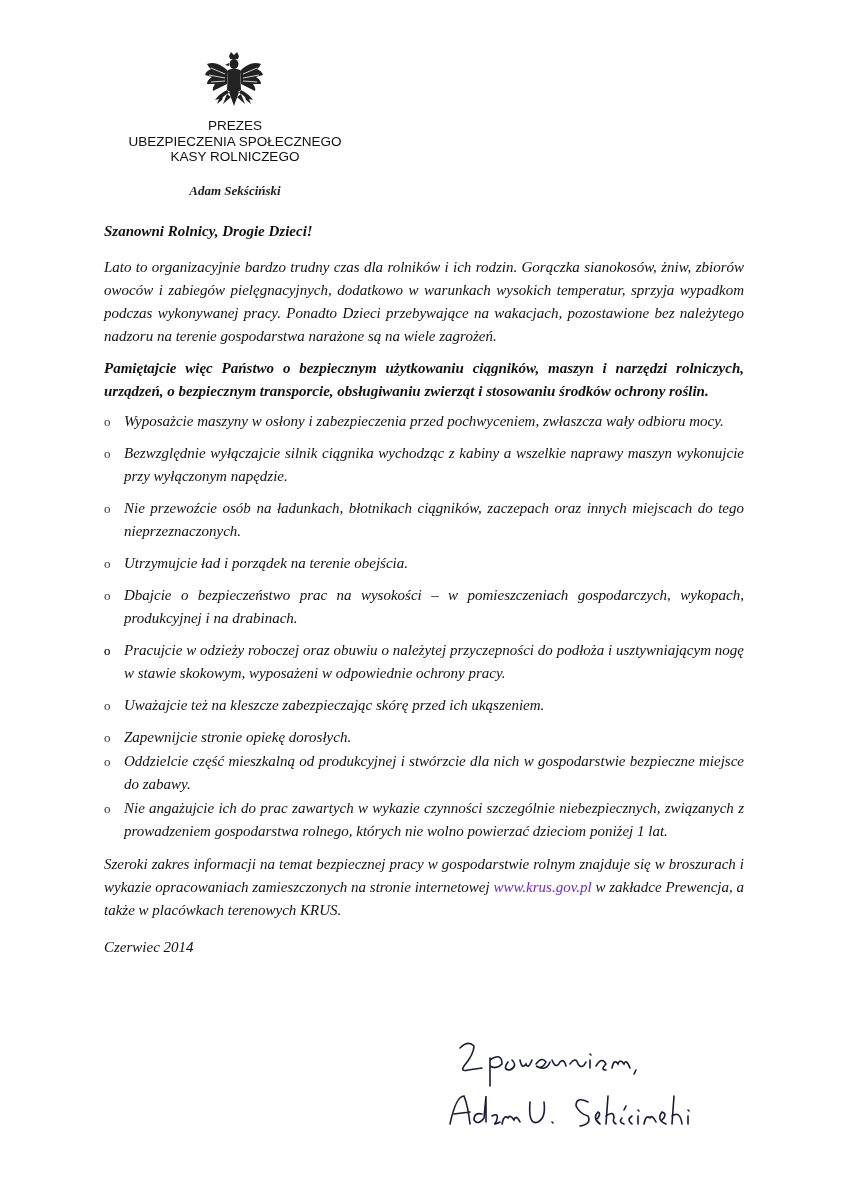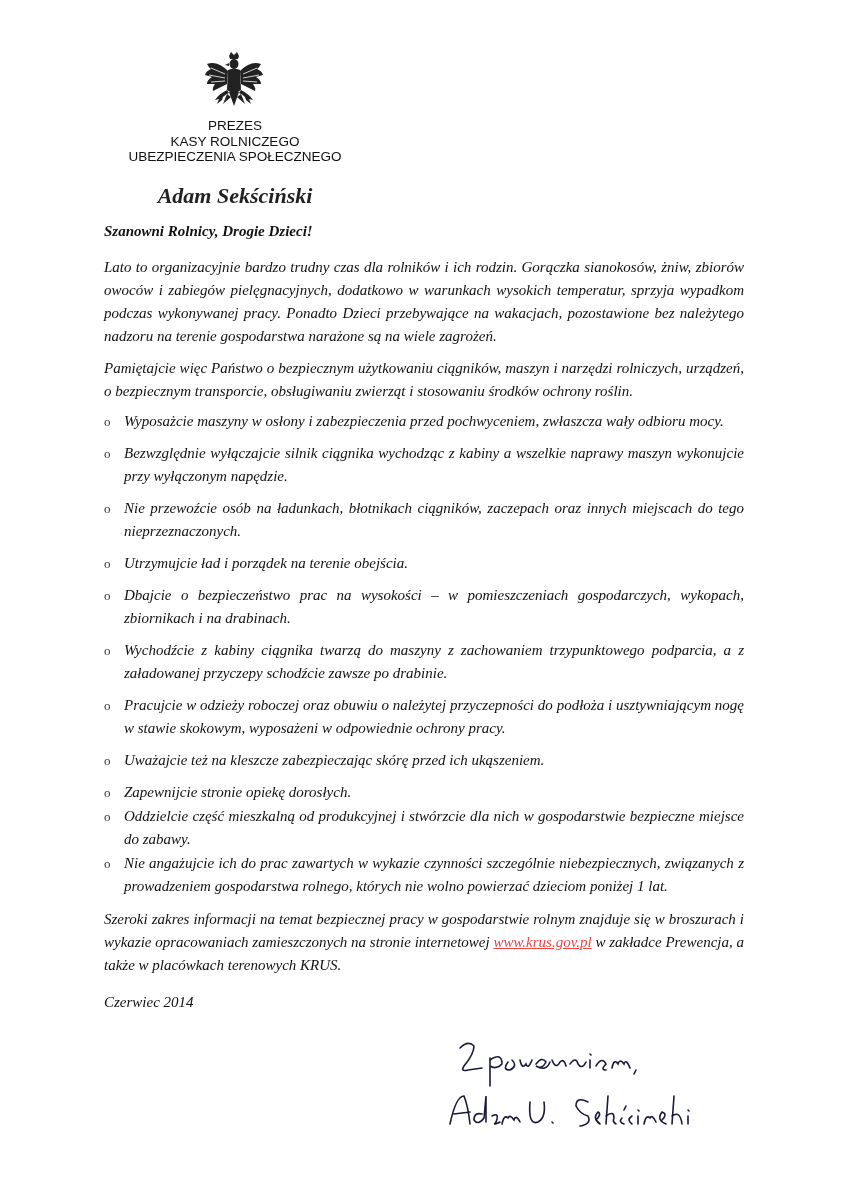--- a/index.html
+++ b/index.html
@@ -4,36 +4,36 @@
 <style>
   html, body { margin: 0; padding: 0; background: #ffffff; }
   body { width: 848px; height: 1200px; position: relative; overflow: hidden;
          font-family: "Liberation Serif", "DejaVu Serif", serif; color: #111; }
   .page { position: absolute; left: 0; top: 0; width: 848px; height: 981px; background: #fff; }
 
   .emblem { position: absolute; left: 203px; top: 50px; width: 62px; height: 68px; }
   .office { position: absolute; left: 100px; top: 118px; width: 270px; text-align: center;
             font-family: "Liberation Sans", "DejaVu Sans", sans-serif; font-size: 13.5px; line-height: 15.5px; color: #111; }
   .president-name { position: absolute; left: 100px; top: 183px; width: 270px; text-align: center;
-            font-weight: bold; font-style: italic; font-size: 22px; color: #222; }
+            font-weight: bold; font-style: italic; font-size: 13px; color: #222; }
 
   .content { position: absolute; left: 104px; top: 220px; width: 640px; font-style: italic; font-size: 15px; line-height: 23px; }
   .content p { margin: 0; text-align: justify; }
   .salutation { font-weight: bold; margin-bottom: 13px !important; }
   .para { margin-bottom: 9px !important; }
-  .bold-para { font-weight: normal; margin-bottom: 7px !important; }
+  .bold-para { font-weight: bold; margin-bottom: 7px !important; }
 
   ul.bullets { list-style: none; margin: 0; padding: 0; }
   ul.bullets li { position: relative; padding-left: 20px; text-align: justify; }
   ul.bullets.spaced li { margin-bottom: 9px; }
   ul.bullets.tight li { margin-bottom: 1px; }
   .bullet-mark { position: absolute; left: 0; top: 0; font-style: normal; font-size: 13px; color: #333; }
 
   .section-heading { font-weight: bold; margin: 2px 0 6px 0 !important; }
-  .link { text-decoration: underline; color: #ef4444; }
+  .link { color: #6d28d9; }
 
   .date { margin-top: 14px !important; }
 
   .signature { position: absolute; left: 430px; top: 1036px; width: 320px; height: 100px; }
 </style>
 </head>
 <body>
 
 <div class="page">
 
@@ -64,37 +64,37 @@
       <path d="M24 44 L20 54 L28 47 Z" fill="#222"></path>
       <path d="M38 44 L42 54 L34 47 Z" fill="#222"></path>
 
       <path d="M24 40 Q16 44 12 50 L16 49 L14 54 L19 50 L20 47 Q23 44 26 43 Z" fill="#222"></path>
       <path d="M38 40 Q46 44 50 50 L46 49 L48 54 L43 50 L42 47 Q39 44 36 43 Z" fill="#222"></path>
     </svg>
   </div>
 
   <div class="office">
     <div>PREZES</div>
+    <div>UBEZPIECZENIA SPOŁECZNEGO</div>
     <div>KASY ROLNICZEGO</div>
-    <div>UBEZPIECZENIA SPOŁECZNEGO</div>
   </div>
   <div class="president-name">Adam Sekściński</div>
 
   <div class="content">
     <p class="salutation">Szanowni Rolnicy, Drogie Dzieci!</p>
     <p class="para">Lato to organizacyjnie bardzo trudny czas dla rolników i ich rodzin. Gorączka sianokosów, żniw, zbiorów owoców i zabiegów pielęgnacyjnych, dodatkowo w warunkach wysokich temperatur, sprzyja wypadkom podczas wykonywanej pracy. Ponadto Dzieci przebywające na wakacjach, pozostawione bez należytego nadzoru na terenie gospodarstwa narażone są na wiele zagrożeń.</p>
     <p class="bold-para">Pamiętajcie więc Państwo o bezpiecznym użytkowaniu ciągników, maszyn i narzędzi rolniczych, urządzeń, o bezpiecznym transporcie, obsługiwaniu zwierząt i stosowaniu środków ochrony roślin.</p>
 
     <ul class="bullets spaced">
       <li><span class="bullet-mark">o</span><span>Wyposażcie maszyny w osłony i zabezpieczenia przed pochwyceniem, zwłaszcza wały odbioru mocy.</span></li>
       <li><span class="bullet-mark">o</span><span>Bezwzględnie wyłączajcie silnik ciągnika wychodząc z kabiny a wszelkie naprawy maszyn wykonujcie przy wyłączonym napędzie.</span></li>
       <li><span class="bullet-mark">o</span><span>Nie przewoźcie osób na ładunkach, błotnikach ciągników, zaczepach oraz innych miejscach do tego nieprzeznaczonych.</span></li>
       <li><span class="bullet-mark">o</span><span>Utrzymujcie ład i porządek na terenie obejścia.</span></li>
-      <li><span class="bullet-mark">o</span><span>Dbajcie o bezpieczeństwo prac na wysokości – w pomieszczeniach gospodarczych, wykopach, zbiornikach i na drabinach.</span></li>
-      <li><span class="bullet-mark">o</span><span>Wychodźcie z kabiny ciągnika twarzą do maszyny z zachowaniem trzypunktowego podparcia, a z załadowanej przyczepy schodźcie zawsze po drabinie.</span></li>
+      <li><span class="bullet-mark">o</span><span>Dbajcie o bezpieczeństwo prac na wysokości – w pomieszczeniach gospodarczych, wykopach, produkcyjnej i na drabinach.</span></li>
+      <li><span class="bullet-mark">o</span></li>
       <li><span class="bullet-mark">o</span><span>Pracujcie w odzieży roboczej oraz obuwiu o należytej przyczepności do podłoża i usztywniającym nogę w stawie skokowym, wyposażeni w odpowiednie ochrony pracy.</span></li>
       <li><span class="bullet-mark">o</span><span>Uważajcie też na kleszcze zabezpieczając skórę przed ich ukąszeniem.</span></li>
     </ul>
 
 
     <ul class="bullets tight">
       <li><span class="bullet-mark">o</span><span>Zapewnijcie stronie opiekę dorosłych.</span></li>
       <li><span class="bullet-mark">o</span><span>Oddzielcie część mieszkalną od produkcyjnej i stwórzcie dla nich w gospodarstwie bezpieczne miejsce do zabawy.</span></li>
       <li><span class="bullet-mark">o</span><span>Nie angażujcie ich do prac zawartych w wykazie czynności szczególnie niebezpiecznych, związanych z prowadzeniem gospodarstwa rolnego, których nie wolno powierzać dzieciom poniżej 1 lat.</span></li>
     </ul>

